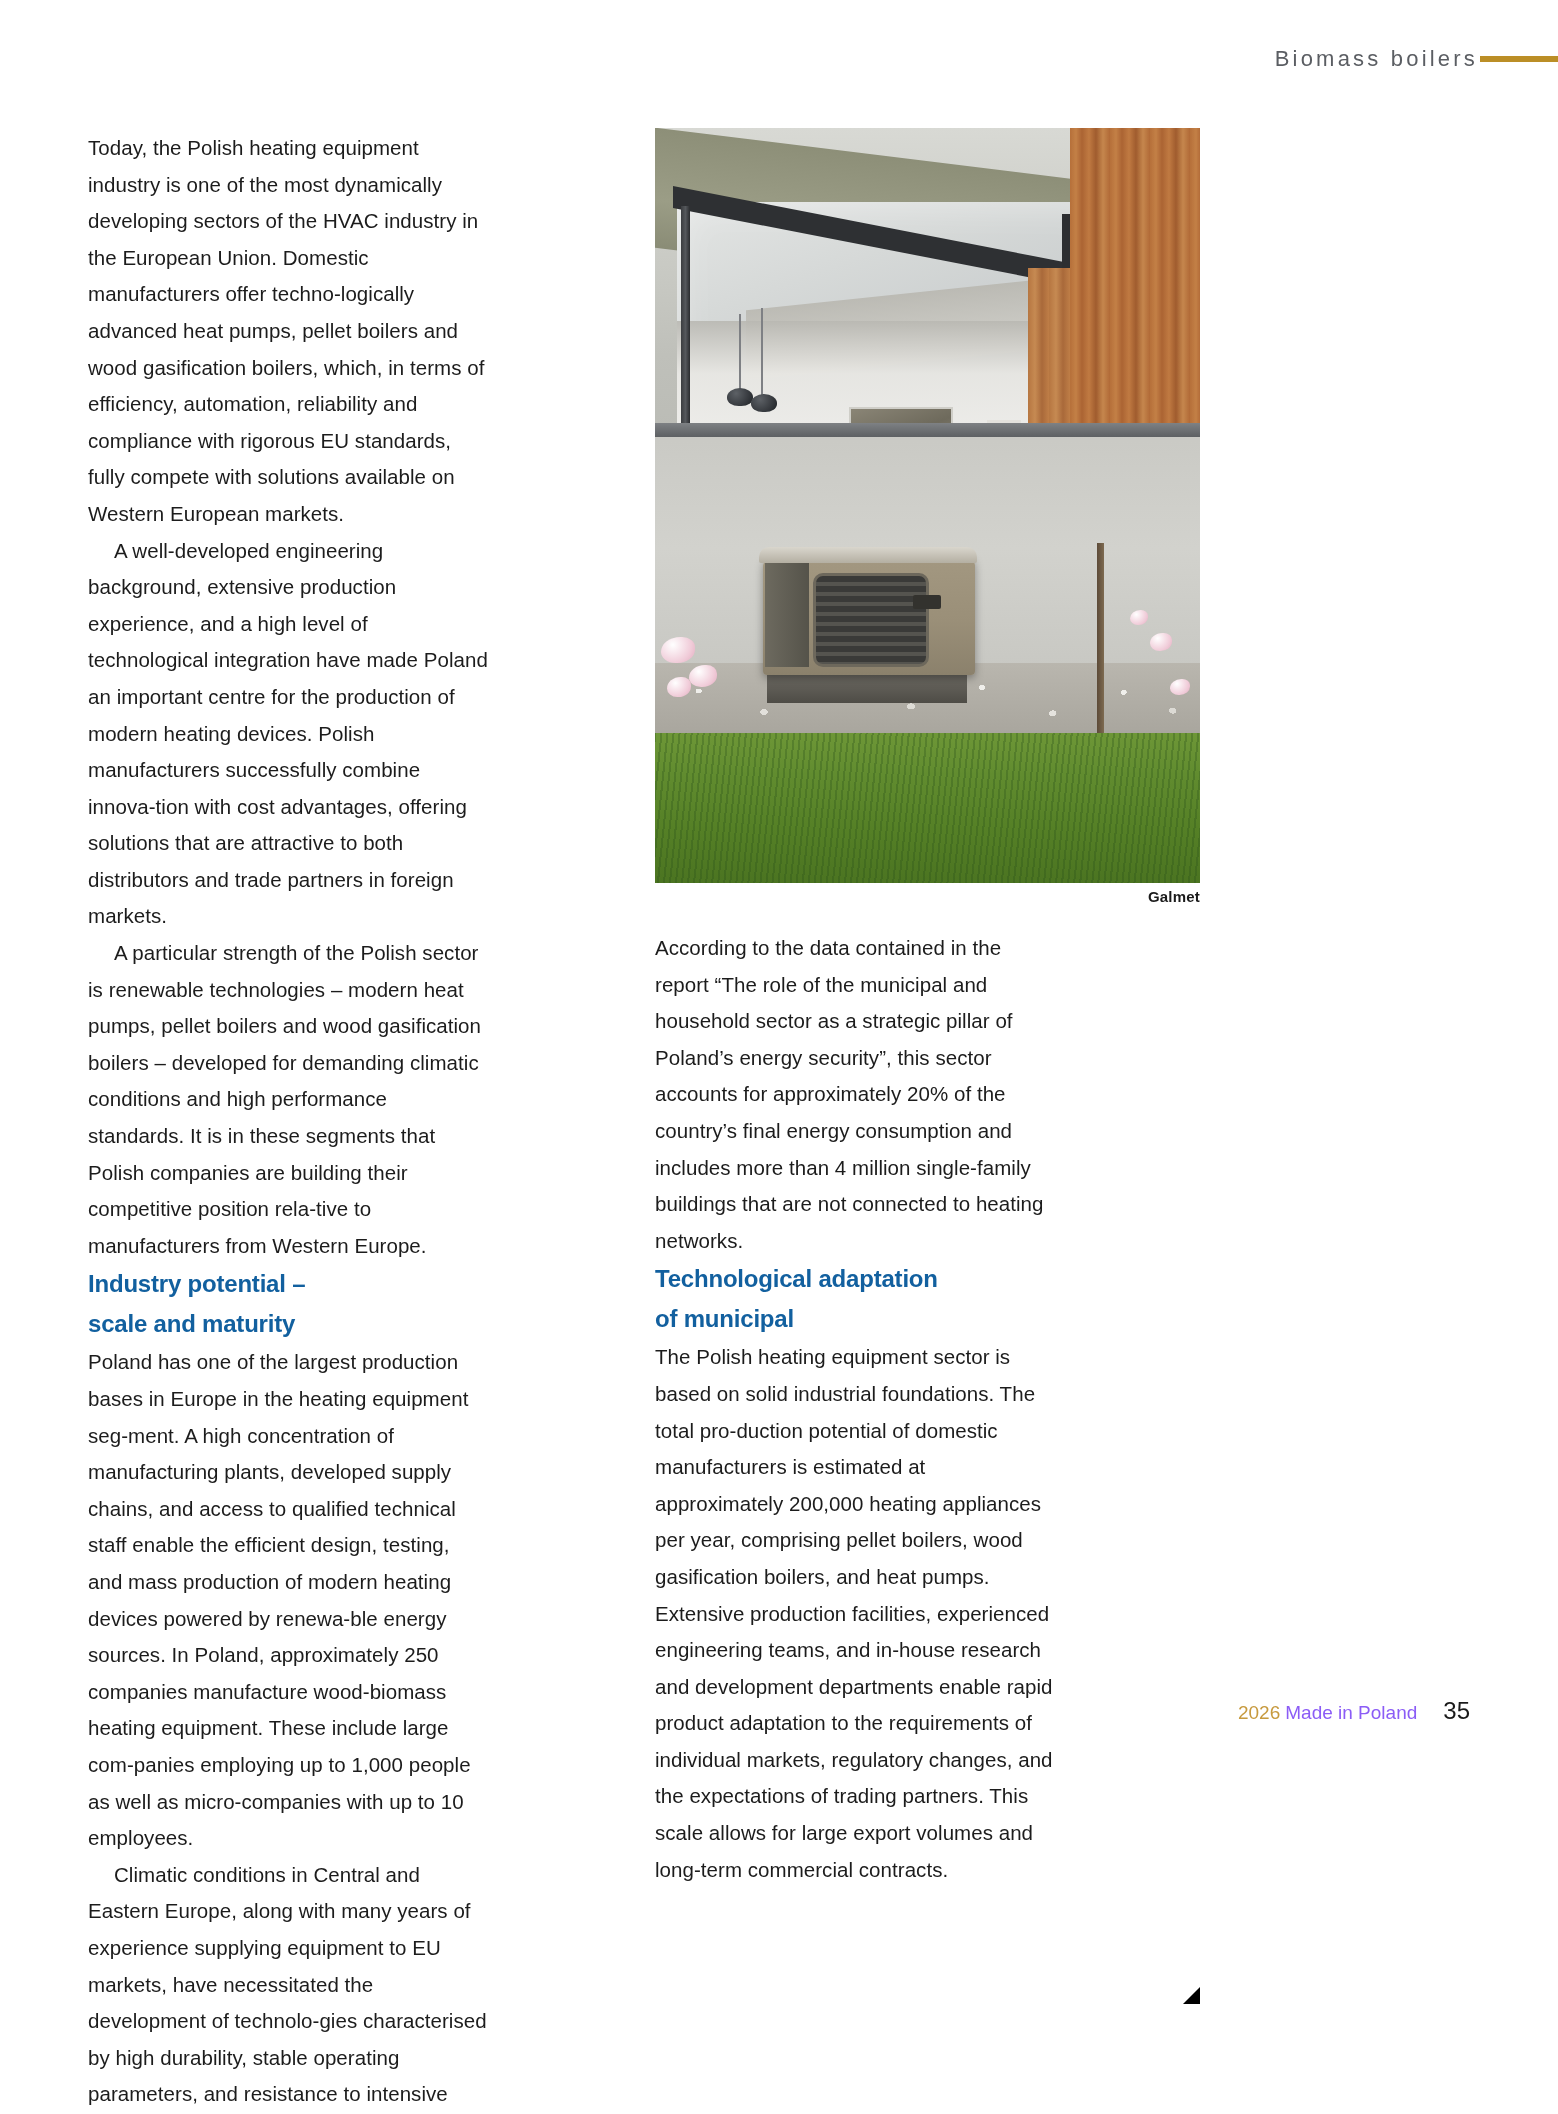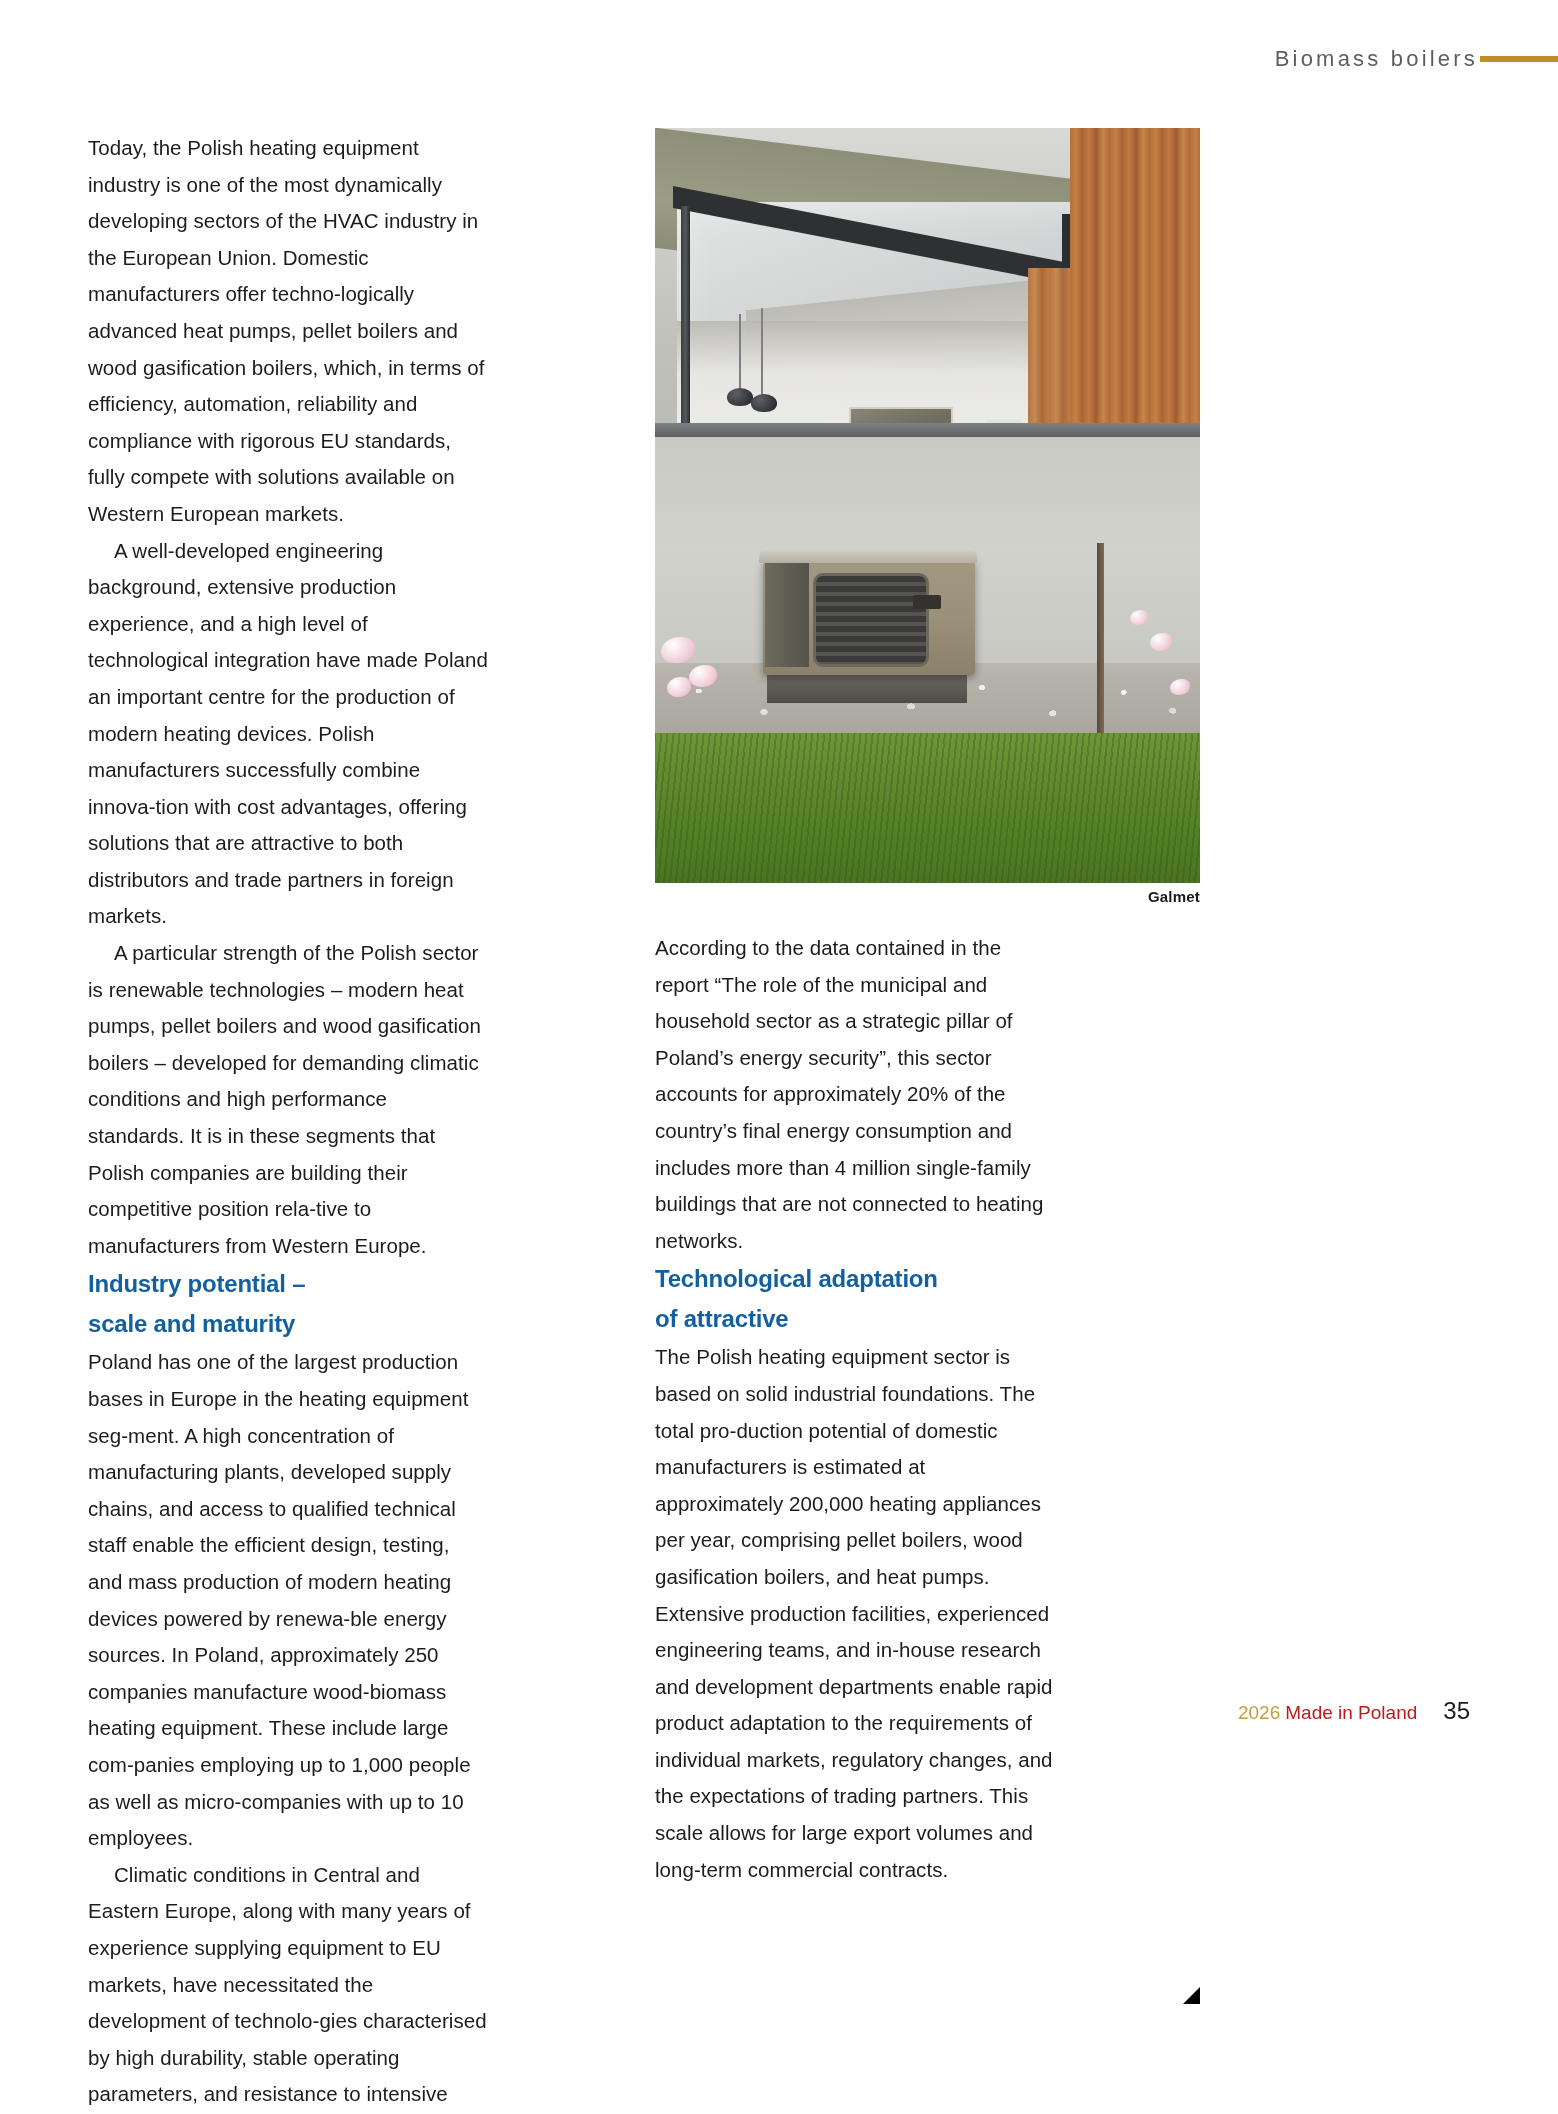--- a/index.html
+++ b/index.html
@@ -297,21 +297,21 @@
     position: absolute;
     right: 88px;
     bottom: 45px;
     display: flex;
     align-items: baseline;
     gap: 5px;
     font-size: 19px;
     justify-content: center;
   }
   .footer-year { color: #c79a3e; font-weight: 400; }
-  .footer-title { color: #b91c1c; font-weight: 400; }
+  .footer-title { color: #8b5cf6; font-weight: 400; }
   .footer-page { color: #1a1a1a; font-weight: 400; font-size: 24px; margin-left: 21px;}
 </style>
 </head>
 <body>
 
 <div class="page">
 
   <div class="running-head">
     <span class="running-head-text">Biomass boilers</span>
     <span class="running-head-rule"></span>
@@ -377,21 +377,21 @@
 
     <p class="body head-gap-after">Poland has one of the largest production bases in Europe in the heating equipment seg-ment. A high concentration of manufacturing plants, developed supply chains, and access to qualified technical staff enable the efficient design, testing, and mass production of modern heating devices powered by renewa-ble energy sources. In Poland, approximately 250 companies manufacture wood-biomass heating equipment. These include large com-panies employing up to 1,000 people as well as micro-companies with up to 10 employees.</p>
     <p class="body">Climatic conditions in Central and Eastern Europe, along with many years of experience supplying equipment to EU markets, have necessitated the development of technolo-gies characterised by high durability, stable operating parameters, and resistance to intensive use. As a result, equipment manu-factured in Poland is perceived as solutions</p>
   </div>
 
   <div class="col-right-top">
     <p class="body">According to the data contained in the report “The role of the municipal and household sector as a strategic pillar of Poland’s energy security”, this sector accounts for approximately 20% of the country’s final energy consumption and includes more than 4 million single-family buildings that are not connected to heating networks.</p>
 
     <h2 class="section-head head-gap-before">
       <span>Technological adaptation</span><br>
-      <span>of attractive</span>
+      <span>of municipal</span>
     </h2>
 
     <p class="body head-gap-after">The Polish heating equipment sector is based on solid industrial foundations. The total pro-duction potential of domestic manufacturers is estimated at approximately 200,000 heating appliances per year, comprising pellet boilers, wood gasification boilers, and heat pumps. Extensive production facilities, experienced engineering teams, and in-house research and development departments enable rapid product adaptation to the requirements of individual markets, regulatory changes, and the expectations of trading partners. This scale allows for large export volumes and long-term commercial contracts.</p>
   </div>
 
   <div class="end-marker"></div>
 
   <div class="footer">
     <span class="footer-year">2026</span>
     <span class="footer-title">Made in Poland</span>

